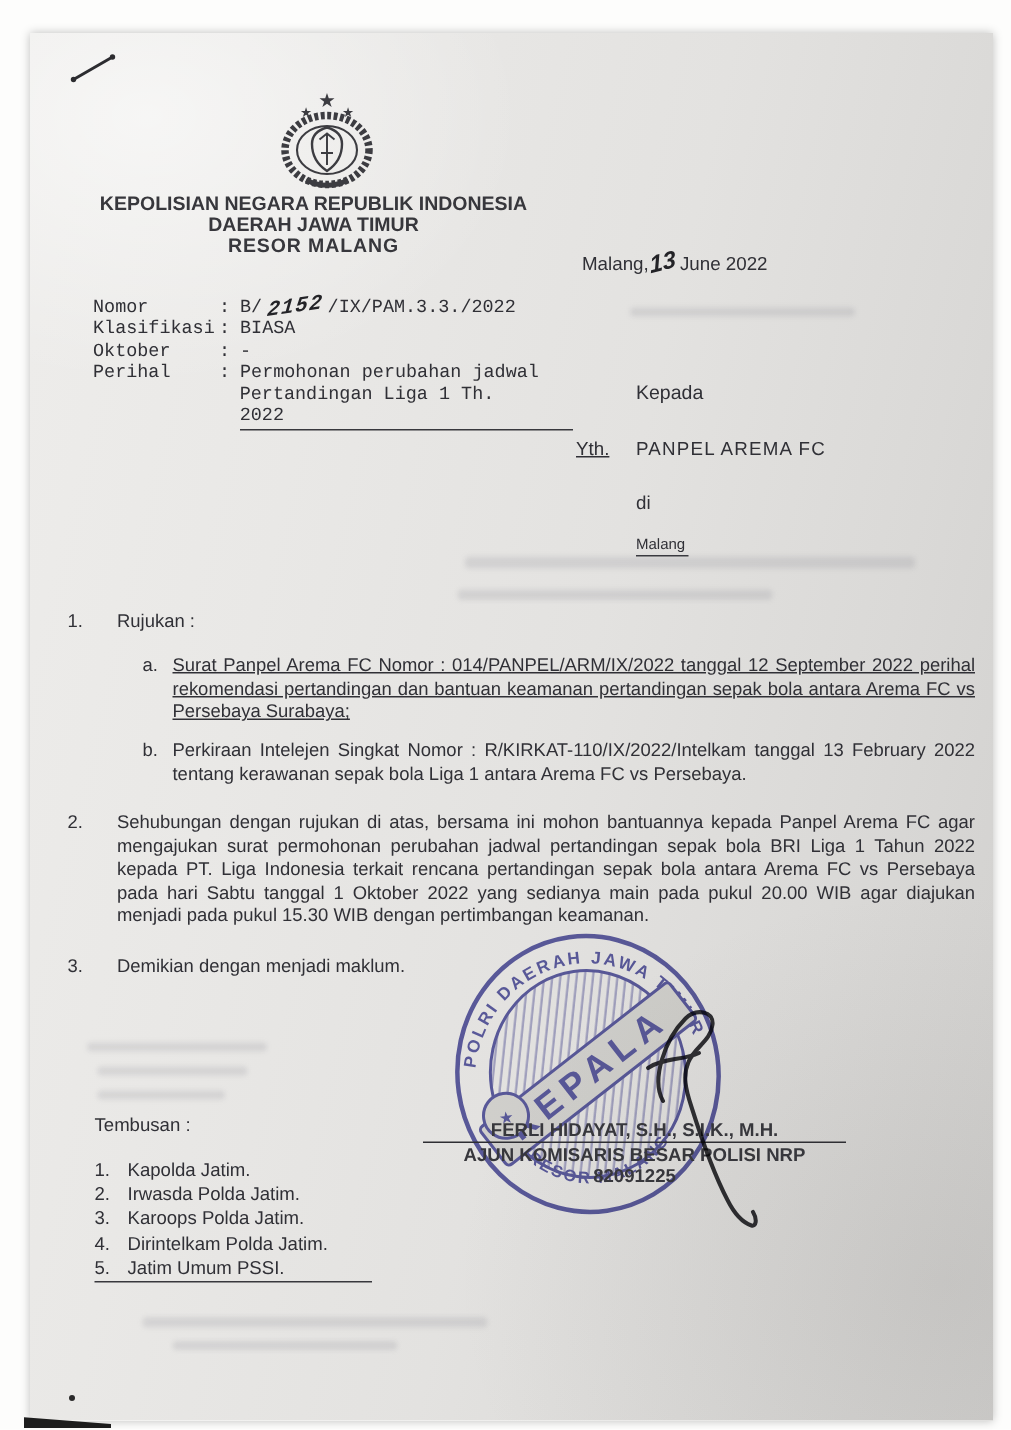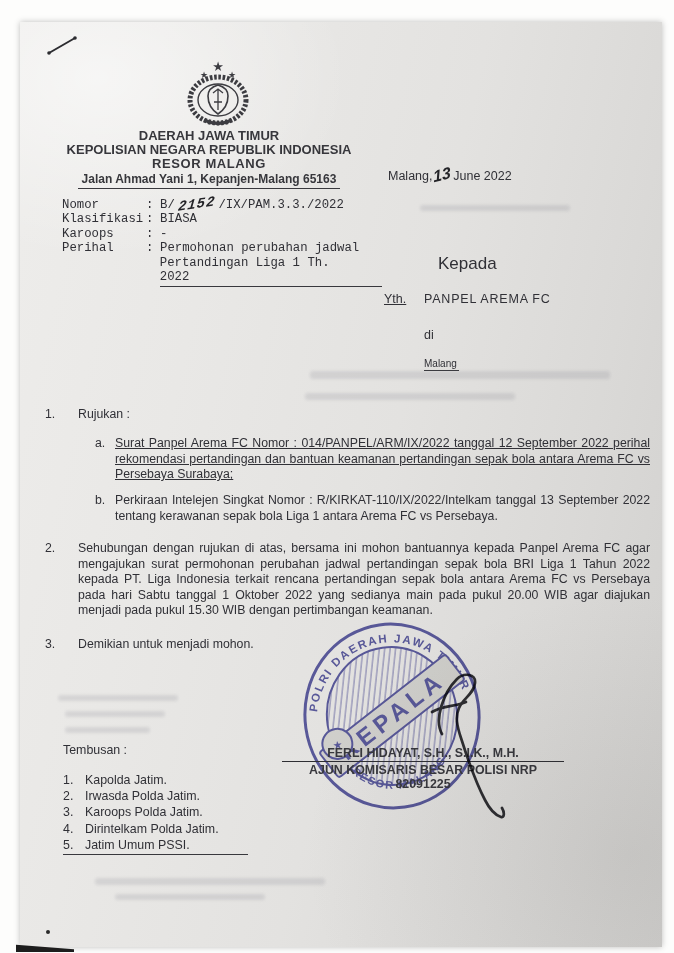--- a/index.html
+++ b/index.html
@@ -65,89 +65,86 @@
         <text x="52" y="20" font-size="9" text-anchor="middle" stroke="none">★</text>
         <ellipse cx="38" cy="42" rx="28" ry="23" fill="none" stroke-width="5" stroke-dasharray="2.6,1.7"></ellipse>
         <ellipse cx="38" cy="42" rx="20" ry="16" fill="none" stroke-width="1.4"></ellipse>
         <path d="M38,27 C45,29 48,33 48,38 C48,47 44,52 38,56 C32,52 28,47 28,38 C28,33 31,29 38,27 Z" fill="none" stroke-width="1.6"></path>
         <path d="M38,31 L38,52 M33,35 L38,31 L43,35 M34,44 L42,44" fill="none" stroke-width="1.3"></path>
         <path d="M24,62 Q38,69 52,62" fill="none" stroke-width="3.4"></path>
       </g>
     </svg>
 
     <div class="abs center" style="left:43px;top:107px;width:292px;line-height:14px;">
+      <div class="hd" style="font-size:13px;">KEPOLISIAN NEGARA REPUBLIK INDONESIA</div>
       <div class="hd" style="font-size:13px;">DAERAH JAWA TIMUR</div>
-      <div class="hd" style="font-size:13px;">KEPOLISIAN NEGARA REPUBLIK INDONESIA</div>
       <div class="hd" style="font-size:13px;letter-spacing:.6px;">RESOR MALANG</div>
-      <div style="margin-top:1px;">
-        <span class="hd u" style="font-size:12px;display:inline-block;padding:0 4px 2px 4px;">Jalan Ahmad Yani 1, Kepanjen-Malang 65163</span>
-      </div>
     </div>
 
     <div class="abs" style="left:368px;top:147px;font-size:12.5px;">
       <span>Malang,</span><span class="hand" style="margin:0 2px 0 1px;">13</span><span>June  2022</span>
     </div>
 
     <div class="abs" style="left:42px;top:176px;width:320px;font-family:Liberation Mono, monospace;">
       <div class="metarow">
         <span class="lbl">Nomor</span>
         <span class="sep">:</span>
         <span><span>B/</span><span class="hand hand-num" style="margin:0 3px;">2152</span><span>/IX/PAM.3.3./2022</span></span>
       </div>
       <div class="metarow">
         <span class="lbl">Klasifikasi</span>
         <span class="sep">:</span>
         <span>BIASA</span>
       </div>
       <div class="metarow">
-        <span class="lbl">Karoops</span>
+        <span class="lbl">Oktober</span>
         <span class="sep">:</span>
         <span>-</span>
       </div>
       <div class="metarow">
         <span class="lbl">Perihal</span>
         <span class="sep">:</span>
         <span>Permohonan perubahan jadwal</span>
       </div>
       <div class="metarow">
         <span class="lbl"></span>
           <span class="sep"></span>
         <span class="u" style="display:inline-block;padding:0 16px 2px 0;">Pertandingan Liga 1 Th. 2022</span>
       </div>
     </div>
 
-    <div class="abs" style="left:418px;top:232px;font-size:17px;">Kepada</div>
+    <div class="abs" style="left:404px;top:232px;font-size:13px;">Kepada</div>
     <div class="abs" style="left:364px;top:270px;font-size:12.5px;text-decoration:underline;">Yth.</div>
     <div class="abs" style="left:404px;top:270px;font-size:12.5px;letter-spacing:.8px;">PANPEL AREMA FC</div>
     <div class="abs" style="left:404px;top:306px;font-size:12.5px;">di</div>
     <div class="abs" style="left:404px;top:336px;font-size:10px;">
       <span class="u" style="display:inline-block;padding:0 2px 1px 0;">Malang</span>
     </div>
 
     <div class="bodyrow" style="left:25px;top:385px;width:600px;">
       <span class="num">1.</span>
       <span>Rujukan :</span>
     </div>
     <div class="bodyrow" style="left:75px;top:414px;width:555px;">
       <span class="ltr">a.</span>
       <span class="just" style="width:535px;text-decoration:underline;">Surat Panpel Arema FC Nomor : 014/PANPEL/ARM/IX/2022 tanggal 12 September 2022 perihal rekomendasi pertandingan dan bantuan keamanan pertandingan sepak bola antara Arema FC vs Persebaya Surabaya;</span>
     </div>
     <div class="bodyrow" style="left:75px;top:471px;width:555px;">
       <span class="ltr">b.</span>
-      <span class="just" style="width:535px;">Perkiraan Intelejen Singkat Nomor : R/KIRKAT-110/IX/2022/Intelkam tanggal  13 September 2022 tentang kerawanan sepak bola Liga 1 antara Arema FC vs Persebaya.</span>
+      <span class="just" style="width:535px;">Perkiraan Intelejen Singkat Nomor : R/KIRKAT-110/IX/2022/Intelkam tanggal  13 February 2022 tentang kerawanan sepak bola Liga 1 antara Arema FC vs Persebaya.</span>
     </div>
 
     <div class="bodyrow" style="left:25px;top:519px;width:605px;">
       <span class="num">2.</span>
       <span class="just" style="width:572px;">Sehubungan dengan rujukan di atas, bersama ini mohon bantuannya kepada Panpel Arema FC agar mengajukan surat permohonan perubahan jadwal pertandingan sepak bola BRI Liga 1 Tahun 2022 kepada PT. Liga Indonesia terkait rencana pertandingan sepak bola antara Arema FC vs Persebaya pada hari Sabtu tanggal 1 Oktober 2022 yang sedianya main pada pukul 20.00 WIB  agar diajukan menjadi pada pukul 15.30 WIB dengan pertimbangan keamanan.</span>
     </div>
 
     <div class="bodyrow" style="left:25px;top:615px;width:600px;">
       <span class="num">3.</span>
-      <span>Demikian untuk menjadi mohon.</span>
+      <span>Demikian dengan menjadi maklum.</span>
     </div>
 
 
     <svg class="abs stampwrap" style="left:276px;top:592px;" width="192" height="204" viewBox="0 0 192 204">
       <defs>
         <pattern id="hatch" width="5.4" height="7" patternUnits="userSpaceOnUse" patternTransform="rotate(14)">
           <line x1="1" y1="0" x2="1" y2="7" stroke="#4d4da2" stroke-width="1.5" opacity="0.5"></line>
         </pattern>
         <path id="arcTop" d="M 21,120 A 76,79 0 1 1 171,120" fill="none"></path>
         <path id="arcBot" d="M 36,132 A 64,66 0 0 0 156,132" fill="none"></path>

